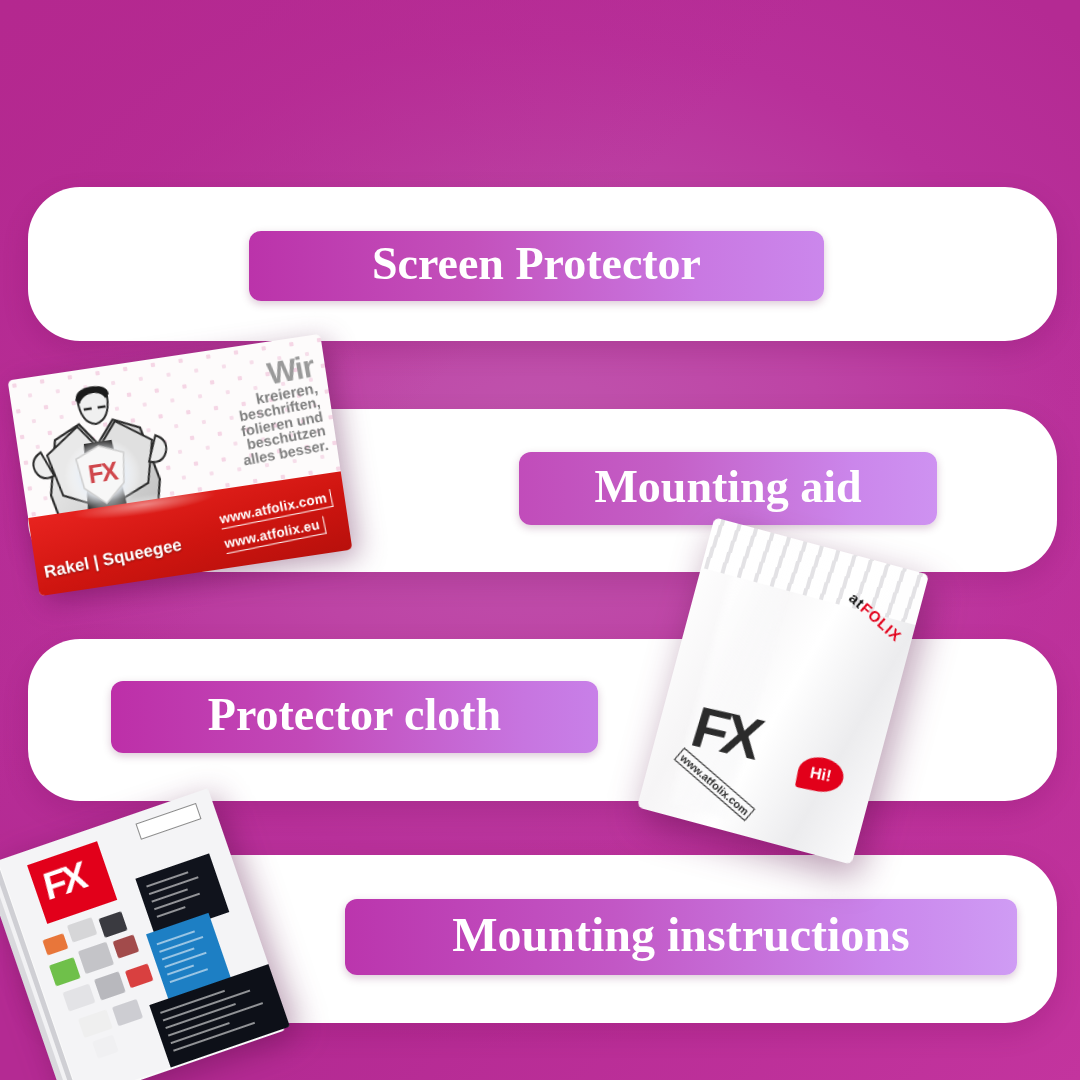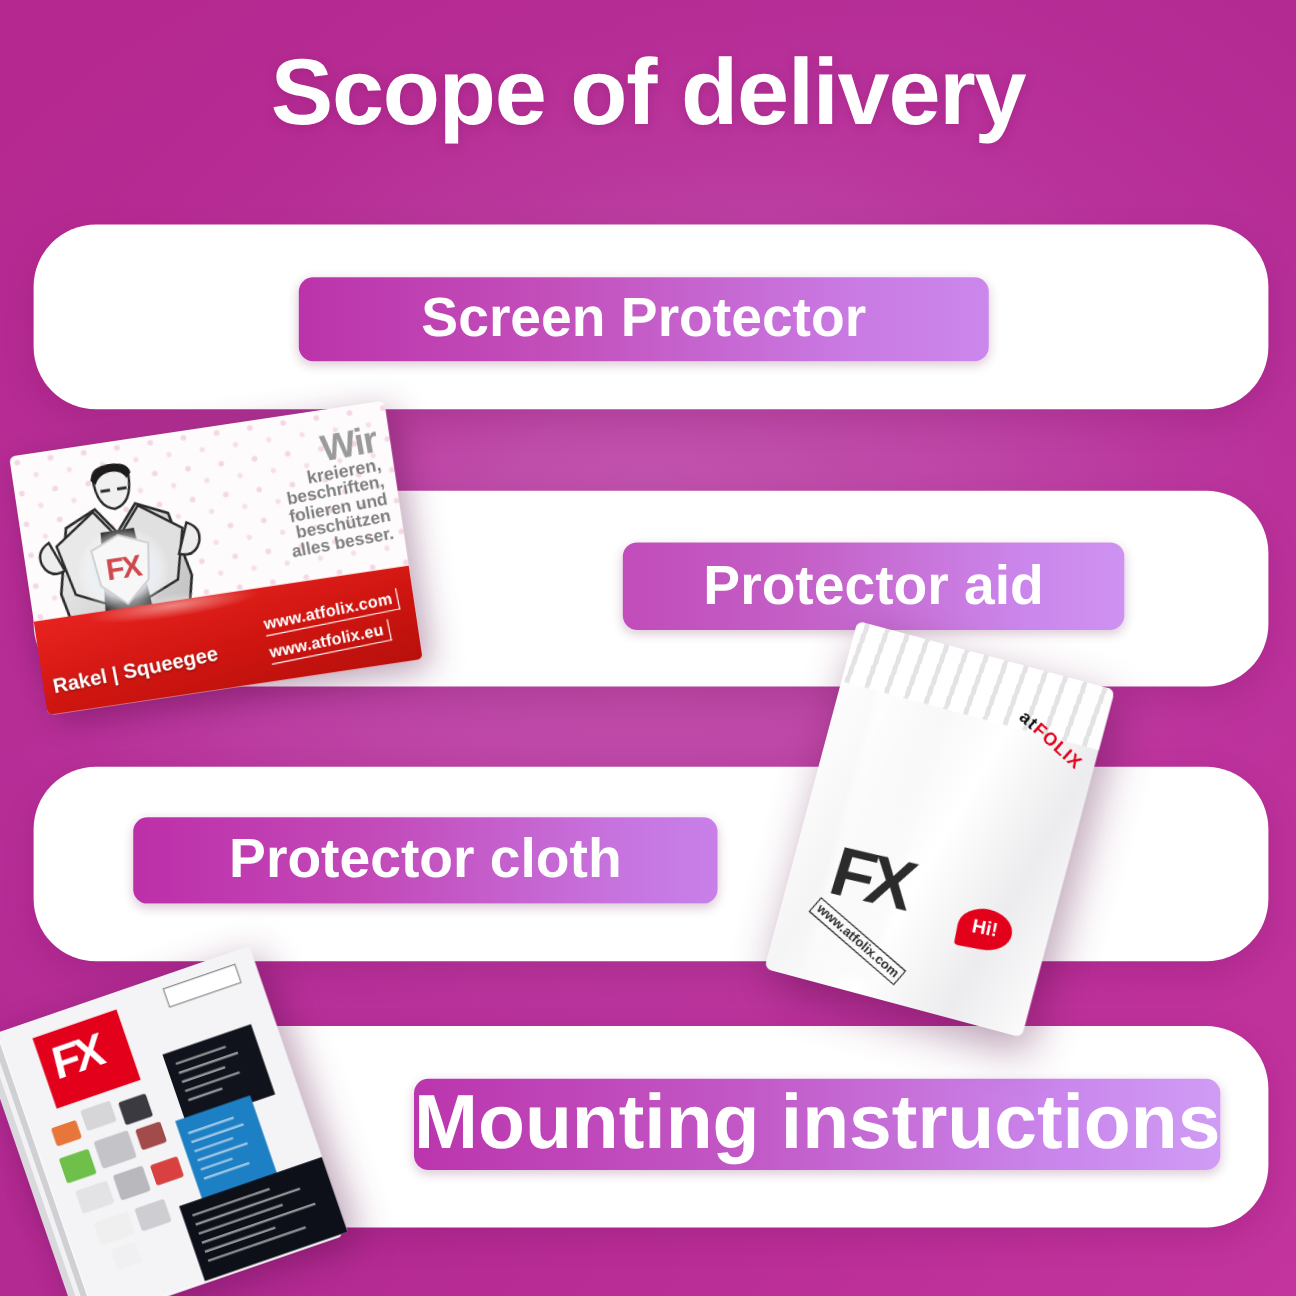--- a/index.html
+++ b/index.html
@@ -42,35 +42,35 @@
   #card4{left:28px;top:855px;width:1029px;height:168px;}
 
   
   .pill{
     position:absolute;border-radius:12px;
     display:flex;align-items:center;justify-content:center;
     color:#ffffff;font-weight:bold;white-space:nowrap;
     box-shadow:0 3px 9px rgba(90,10,70,.22);
     z-index:4;
   }
-  .pill span{display:block;line-height:1;padding-bottom:4px;}
+  .pill span{display:block;line-height:1;padding-bottom:4px;font-family:Liberation Serif, serif;}
   #pill1{
     left:249px;top:231px;width:575px;height:70px;font-size:46px;
     background:linear-gradient(90deg,#bb33aa 0%,#c350bb 38%,#c978e2 78%,#cb87ec 100%);
   }
   #pill2{
     left:519px;top:452px;width:418px;height:73px;font-size:46px;
     background:linear-gradient(90deg,#c14cba 0%,#c45fc6 35%,#cb86eb 80%,#ce92f1 100%);
   }
   #pill3{
     left:111px;top:681px;width:487px;height:72px;font-size:46px;
     background:linear-gradient(90deg,#bd2fa8 0%,#c249b8 40%,#c775e0 85%,#c880e8 100%);
   }
   #pill4{
-    left:345px;top:899px;width:672px;height:76px;font-size:64px;
+    left:345px;top:899px;width:672px;height:76px;font-size:48px;
     background:linear-gradient(90deg,#bb35ad 0%,#c257c5 40%,#ca86ec 80%,#cf9cf4 100%);
   }
 
   
 
   
   #squeegee{
     position:absolute;left:22px;top:356px;width:316px;height:218px;
     transform:rotate(-8.5deg);
     filter:drop-shadow(6px 8px 14px rgba(80,8,62,.38));
@@ -207,32 +207,31 @@
   #booklet .lines{position:absolute;left:0;top:0;right:0;bottom:0;}
   #booklet .lines b{
     position:absolute;display:block;height:1.6px;background:rgba(255,255,255,.55);
   }
 </style>
 </head>
 <body>
 
 <div id="stage">
 
-  <div class="title">Scope of delivery</div>
 
   <div class="card" id="card1"></div>
   <div class="card" id="card2"></div>
   <div class="card" id="card3"></div>
   <div class="card" id="card4"></div>
 
   <div class="pill" id="pill1">
     <span>Screen Protector</span>
   </div>
   <div class="pill" id="pill2">
-    <span>Protector aid</span>
+    <span>Mounting aid</span>
   </div>
   <div class="pill" id="pill3">
     <span>Protector cloth</span>
   </div>
   <div class="pill" id="pill4">
     <span>Mounting instructions</span>
   </div>
 
   <div id="squeegee">
     <div class="body">

